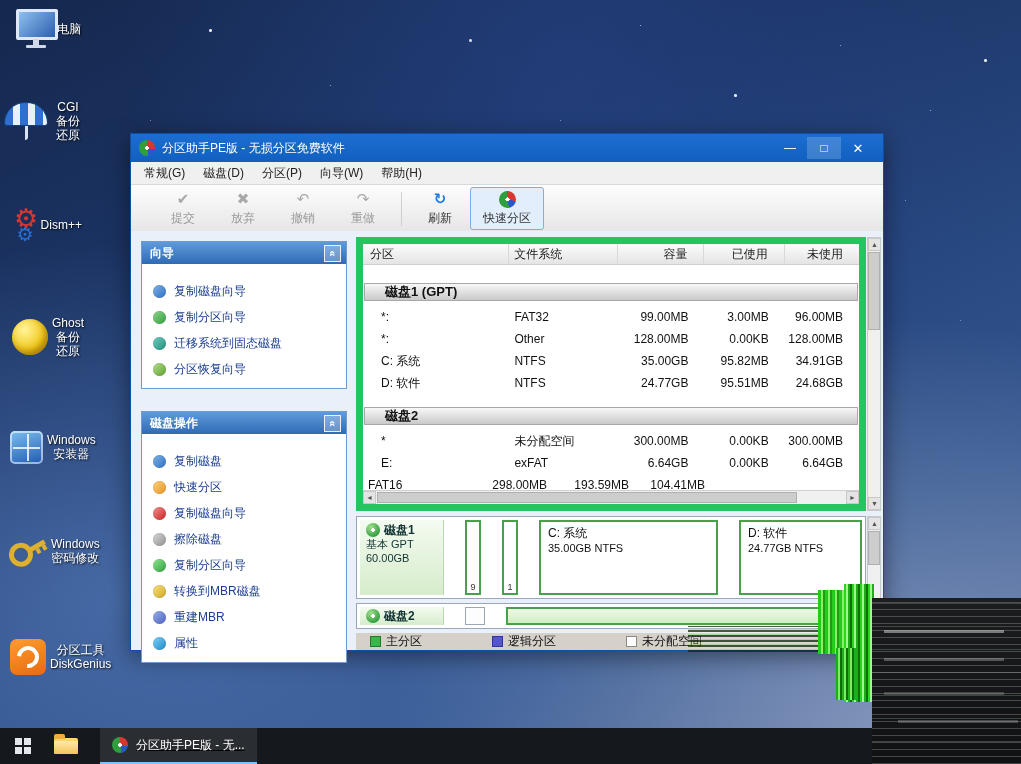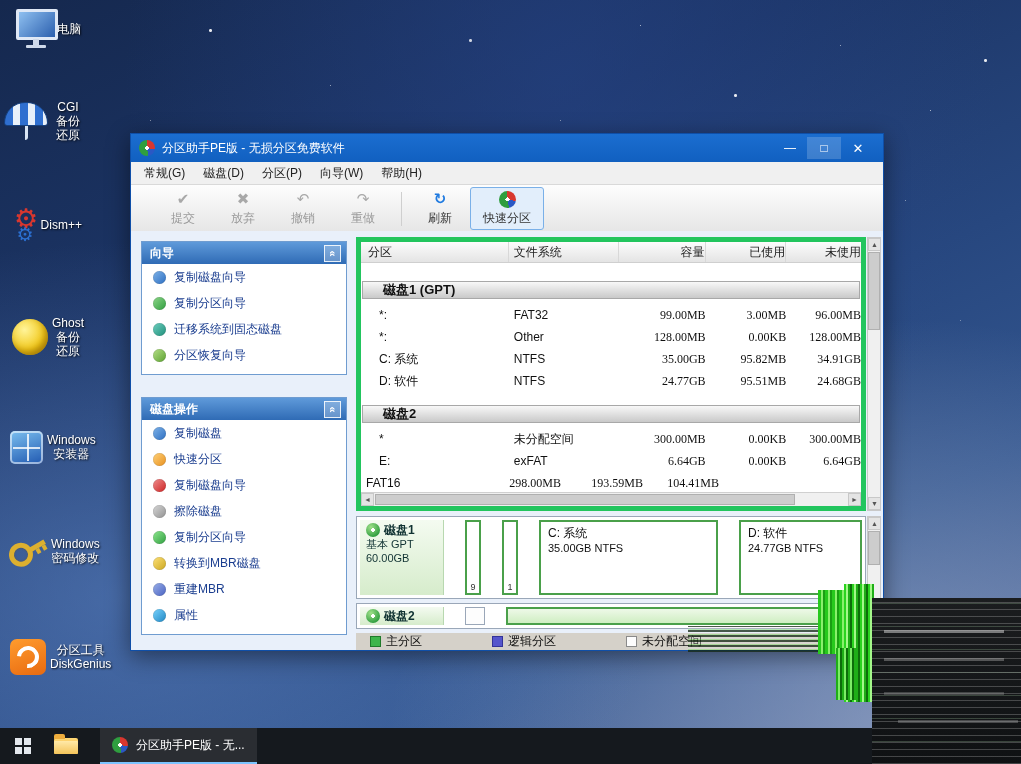--- a/index.html
+++ b/index.html
@@ -86,38 +86,38 @@
   .client{position:absolute;left:0;right:0;top:97px;bottom:0;background:#e9f0fa;}
   
   .sidebar{position:absolute;left:10px;top:10px;width:206px;}
   .panel{border:1px solid #6f9cd0;background:#fff;}
   .panel + .panel{margin-top:22px;}
   .panel-header{height:22px;background:linear-gradient(#5f9ada,#2f6bb5);color:#fff;font-weight:bold;font-size:12px;
       display:flex;align-items:center;justify-content:space-between;padding:0 5px 0 8px;}
   .collapse{width:15px;height:15px;border:1px solid rgba(255,255,255,.85);background:rgba(255,255,255,.25);
       color:#fff;font-size:11px;display:flex;align-items:center;justify-content:center;}
   .collapse span{display:block;transform:rotate(90deg);line-height:1;}
-  .panel-items{padding:0 0 6px 0;}
+  .panel-items{padding:14px 0 6px 0;}
   .p-item{height:26px;display:flex;align-items:center;gap:8px;padding-left:11px;font-size:12px;color:#1a3d8f;}
   .p-ic{width:13px;height:13px;border-radius:50%;flex:0 0 auto;box-shadow:inset 0 0 1px rgba(0,0,0,.4);}
   .ic1{background:linear-gradient(135deg,#7fb3e8,#2d6fc2);} .ic2{background:linear-gradient(135deg,#8fd68a,#2f9e3f);}
   .ic3{background:linear-gradient(135deg,#6fd0c0,#1f8f7a);} .ic4{background:linear-gradient(135deg,#b7e08a,#5aa02f);}
   .ic5{background:linear-gradient(135deg,#7fb3e8,#2d6fc2);} .ic6{background:linear-gradient(135deg,#ffd27a,#e8901f);}
   .ic7{background:linear-gradient(135deg,#f09090,#cc2222);} .ic8{background:linear-gradient(135deg,#d8d8d8,#909090);}
   .ic9{background:linear-gradient(135deg,#90e890,#2f9e3f);} .ic10{background:linear-gradient(135deg,#ffe27a,#caa61f);}
   .ic11{background:linear-gradient(135deg,#9ab0e8,#4a62c2);} .ic12{background:linear-gradient(135deg,#7ad4ff,#1f86c2);}
   
   .table-region{position:absolute;left:225px;top:6px;width:510px;height:274px;background:#fff;
-      border:5px solid #22c55e;box-sizing:border-box;display:flex;flex-direction:column;}
+      border:7px solid #22c55e;box-sizing:border-box;display:flex;flex-direction:column;}
   .t-header{height:20px;flex:0 0 auto;display:flex;background:linear-gradient(#fcfcfc,#e4e4e4);
       border-bottom:1px solid #cfcfcf;font-size:12px;color:#222;}
   .hc{display:flex;align-items:center;border-right:1px solid #d8d8d8;box-sizing:border-box;}
   .c1{width:150px;padding-left:7px;} .c2{width:112px;padding-left:5px;}
   .c3{width:88px;} .c4{width:82px;} .c5{width:76px;border-right:none;}
-  .hc.num,.c.num{justify-content:flex-end;padding-right:0;font-family:Liberation Serif, serif;}
+  .hc.num,.c.num{justify-content:flex-end;padding-right:16px;}
   .t-body{flex:1;padding-top:13px;overflow:hidden;}
   .group-bar{height:18px;margin:5px 1px;background:linear-gradient(#f8f8f8,#c9c9c9);border:1px solid #a8a8a8;
       box-sizing:border-box;font-size:13px;font-weight:bold;color:#111;display:flex;align-items:center;padding-left:20px;}
   .group-bar.second{margin-top:13px;}
   .t-row{height:22px;display:flex;font-size:12px;color:#111;}
   .t-row:first-of-type{margin-top:3px;}
   .c{display:flex;align-items:center;box-sizing:border-box;}
   .t-row .c1{padding-left:18px;}
   .h-scroll{height:13px;flex:0 0 auto;background:#f0f0f0;border-top:1px solid #d0d0d0;display:flex;align-items:center;}
   .sc-arrow{width:13px;height:13px;display:flex;align-items:center;justify-content:center;font-size:7px;color:#555;
@@ -153,21 +153,21 @@
   
   .legend{position:absolute;left:225px;top:402px;width:525px;height:17px;background:#d5d1c9;
       display:flex;align-items:center;padding-left:14px;box-sizing:border-box;font-size:12px;color:#111;}
   .lg-item{display:flex;align-items:center;gap:5px;margin-right:70px;}
   .lg-sq{width:11px;height:11px;box-sizing:border-box;}
   .lg-primary{background:#3db54a;border:1px solid #1f7a2a;}
   .lg-logical{background:#5555cc;border:1px solid #333399;}
   .lg-unalloc{background:#fdfdfd;border:1px solid #8a8a8a;}
   
   .taskbar{position:absolute;left:0;bottom:0;width:1021px;height:36px;background:#15191e;z-index:40;
-      display:flex;align-items:stretch;}
+      display:flex;align-items:stretch;text-decoration:underline;}
   .start-btn{width:46px;display:flex;align-items:center;justify-content:center;}
   .winlogo{display:grid;grid-template-columns:7px 7px;grid-template-rows:7px 7px;gap:2px;}
   .winlogo div{background:#e4e8ee;}
   .tb-explorer{width:40px;display:flex;align-items:center;justify-content:center;}
   .folder{width:24px;height:16px;background:linear-gradient(#ffd976,#eead3d);border-radius:2px;position:relative;}
   .folder::before{content:"";position:absolute;top:-4px;left:0;width:11px;height:5px;background:#eead3d;border-radius:2px 2px 0 0;}
   .folder::after{content:"";position:absolute;inset:3px 0 0 0;background:linear-gradient(#ffe9a8,#f4c45a);border-radius:1px;}
   .tb-app{display:flex;align-items:center;gap:8px;padding:0 12px;background:rgba(255,255,255,.09);
       border-bottom:2px solid #7cc4ff;box-sizing:border-box;margin-left:14px;max-width:170px;}
   .tb-app-label{color:#fff;font-size:12px;white-space:nowrap;overflow:hidden;}

